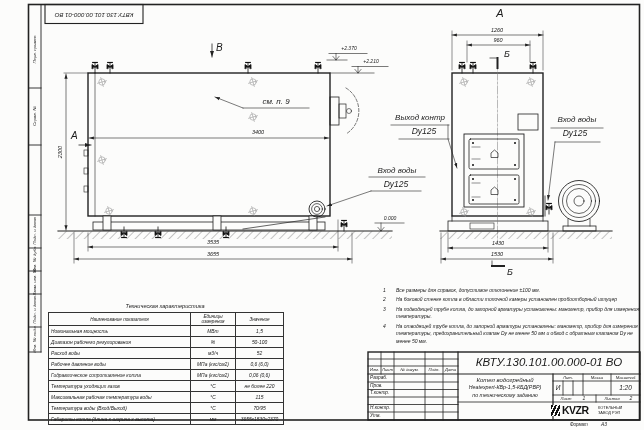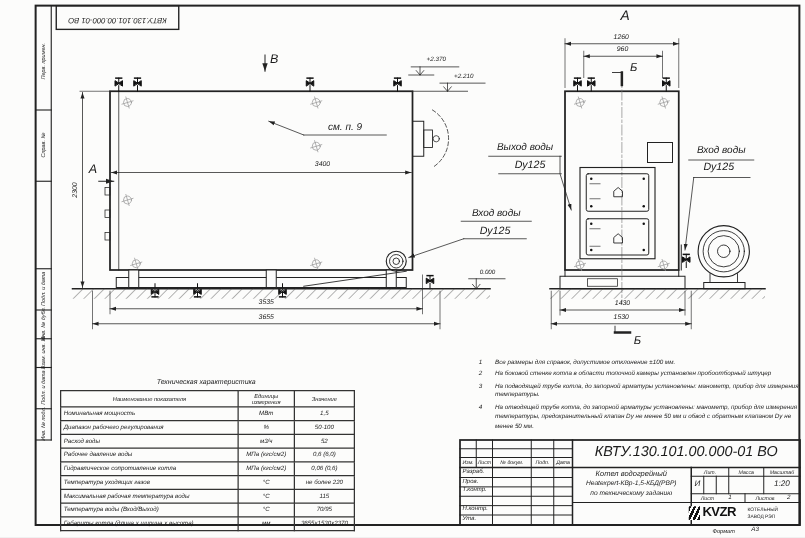--- a/index.html
+++ b/index.html
@@ -263,21 +263,21 @@
 <div class="t c" style="left:371px;top:59px;font-size:5px;">+2.210</div>
 <div class="t c" style="left:390px;top:216px;font-size:5px;">0.000</div>
 <div class="t c" style="left:397px;top:167px;font-size:8px;">Вход воды</div>
 <div class="t c" style="left:396px;top:180px;font-size:8.5px;">Dy125</div>
 
 <div class="t c" style="left:500px;top:8px;font-size:11px;">А</div>
 <div class="t c" style="left:497px;top:27.5px;font-size:5.5px;">1260</div>
 <div class="t c" style="left:498px;top:38px;font-size:5.5px;">960</div>
 <div class="t" style="left:504px;top:50px;font-size:9px;">Б</div>
 <div class="t" style="left:507px;top:268px;font-size:9px;">Б</div>
-<div class="t c" style="left:420px;top:114px;font-size:8px;">Выход воды</div>
+<div class="t c" style="left:420px;top:114px;font-size:8px;">Выход контр</div>
 <div class="t c" style="left:424px;top:127px;font-size:8.5px;">Dy125</div>
 <div class="t c" style="left:577px;top:116px;font-size:8px;">Вход воды</div>
 <div class="t c" style="left:575px;top:129px;font-size:8.5px;">Dy125</div>
 <div class="t c" style="left:498px;top:240.5px;font-size:5.5px;">1430</div>
 <div class="t c" style="left:497px;top:252px;font-size:5.5px;">1530</div>
 
 <div class="t c" style="left:165px;top:304px;font-size:5.6px;">Техническая характеристика</div>
 <table class="techtab">
   <colgroup>
         <col style="width:142px">

